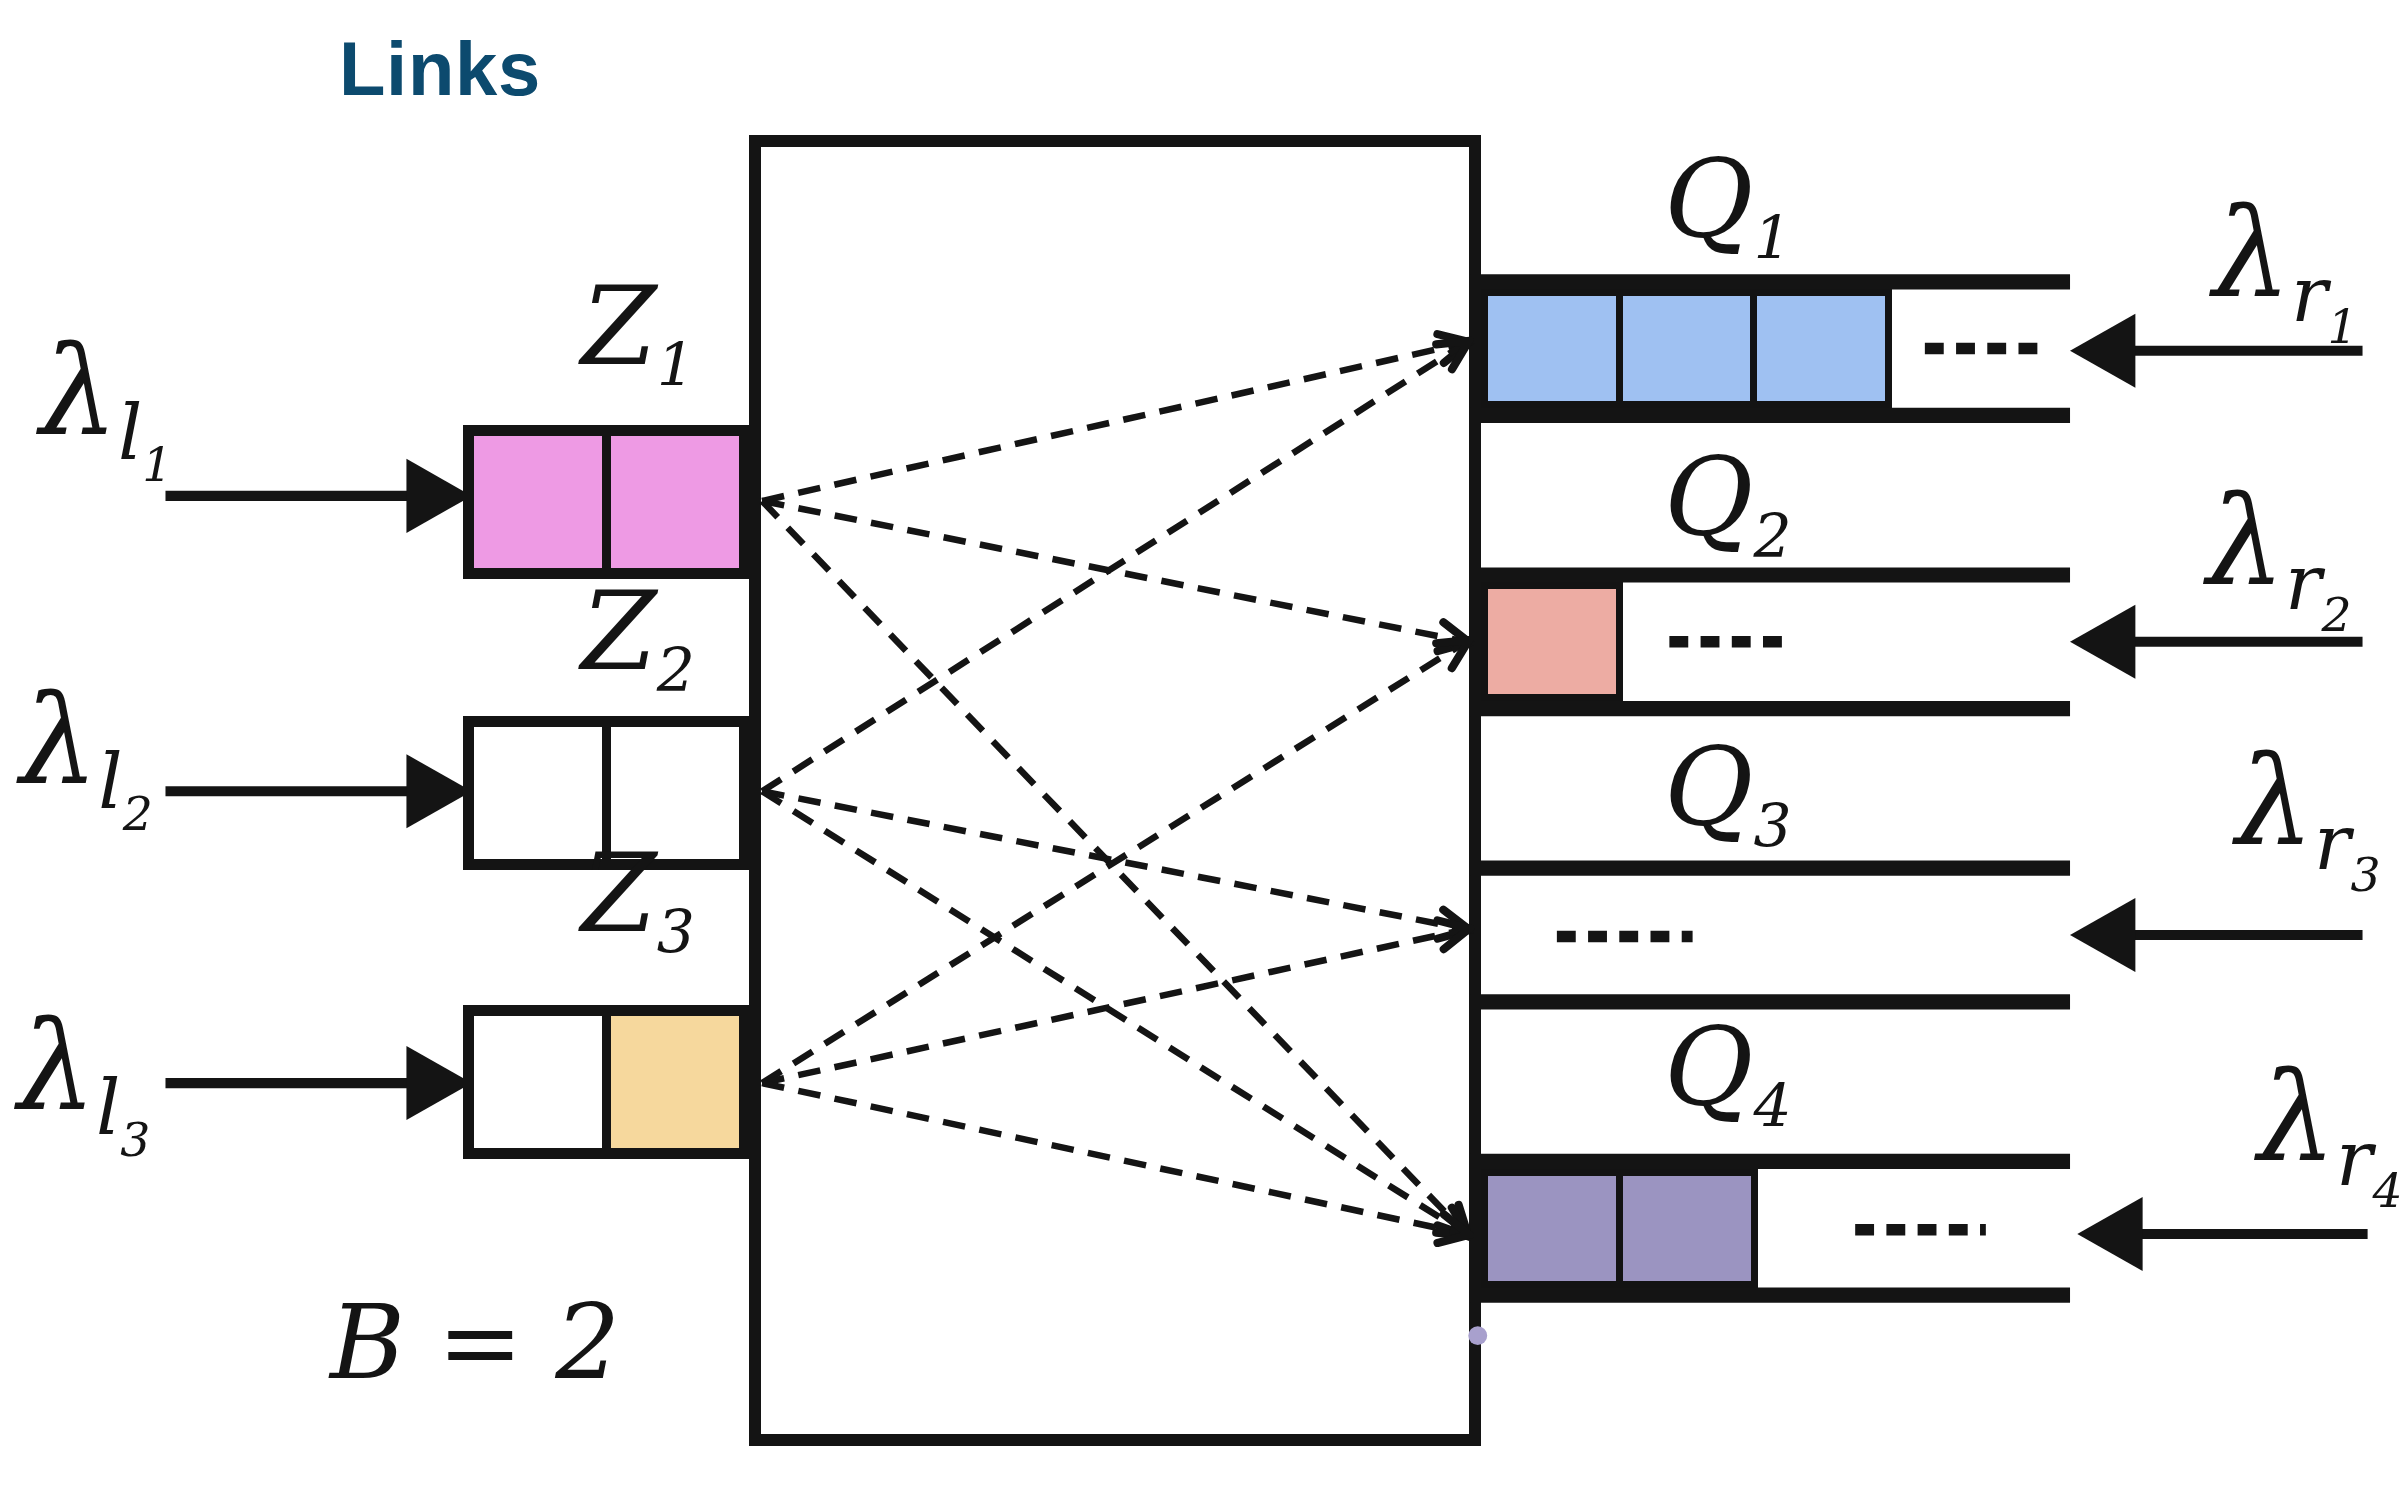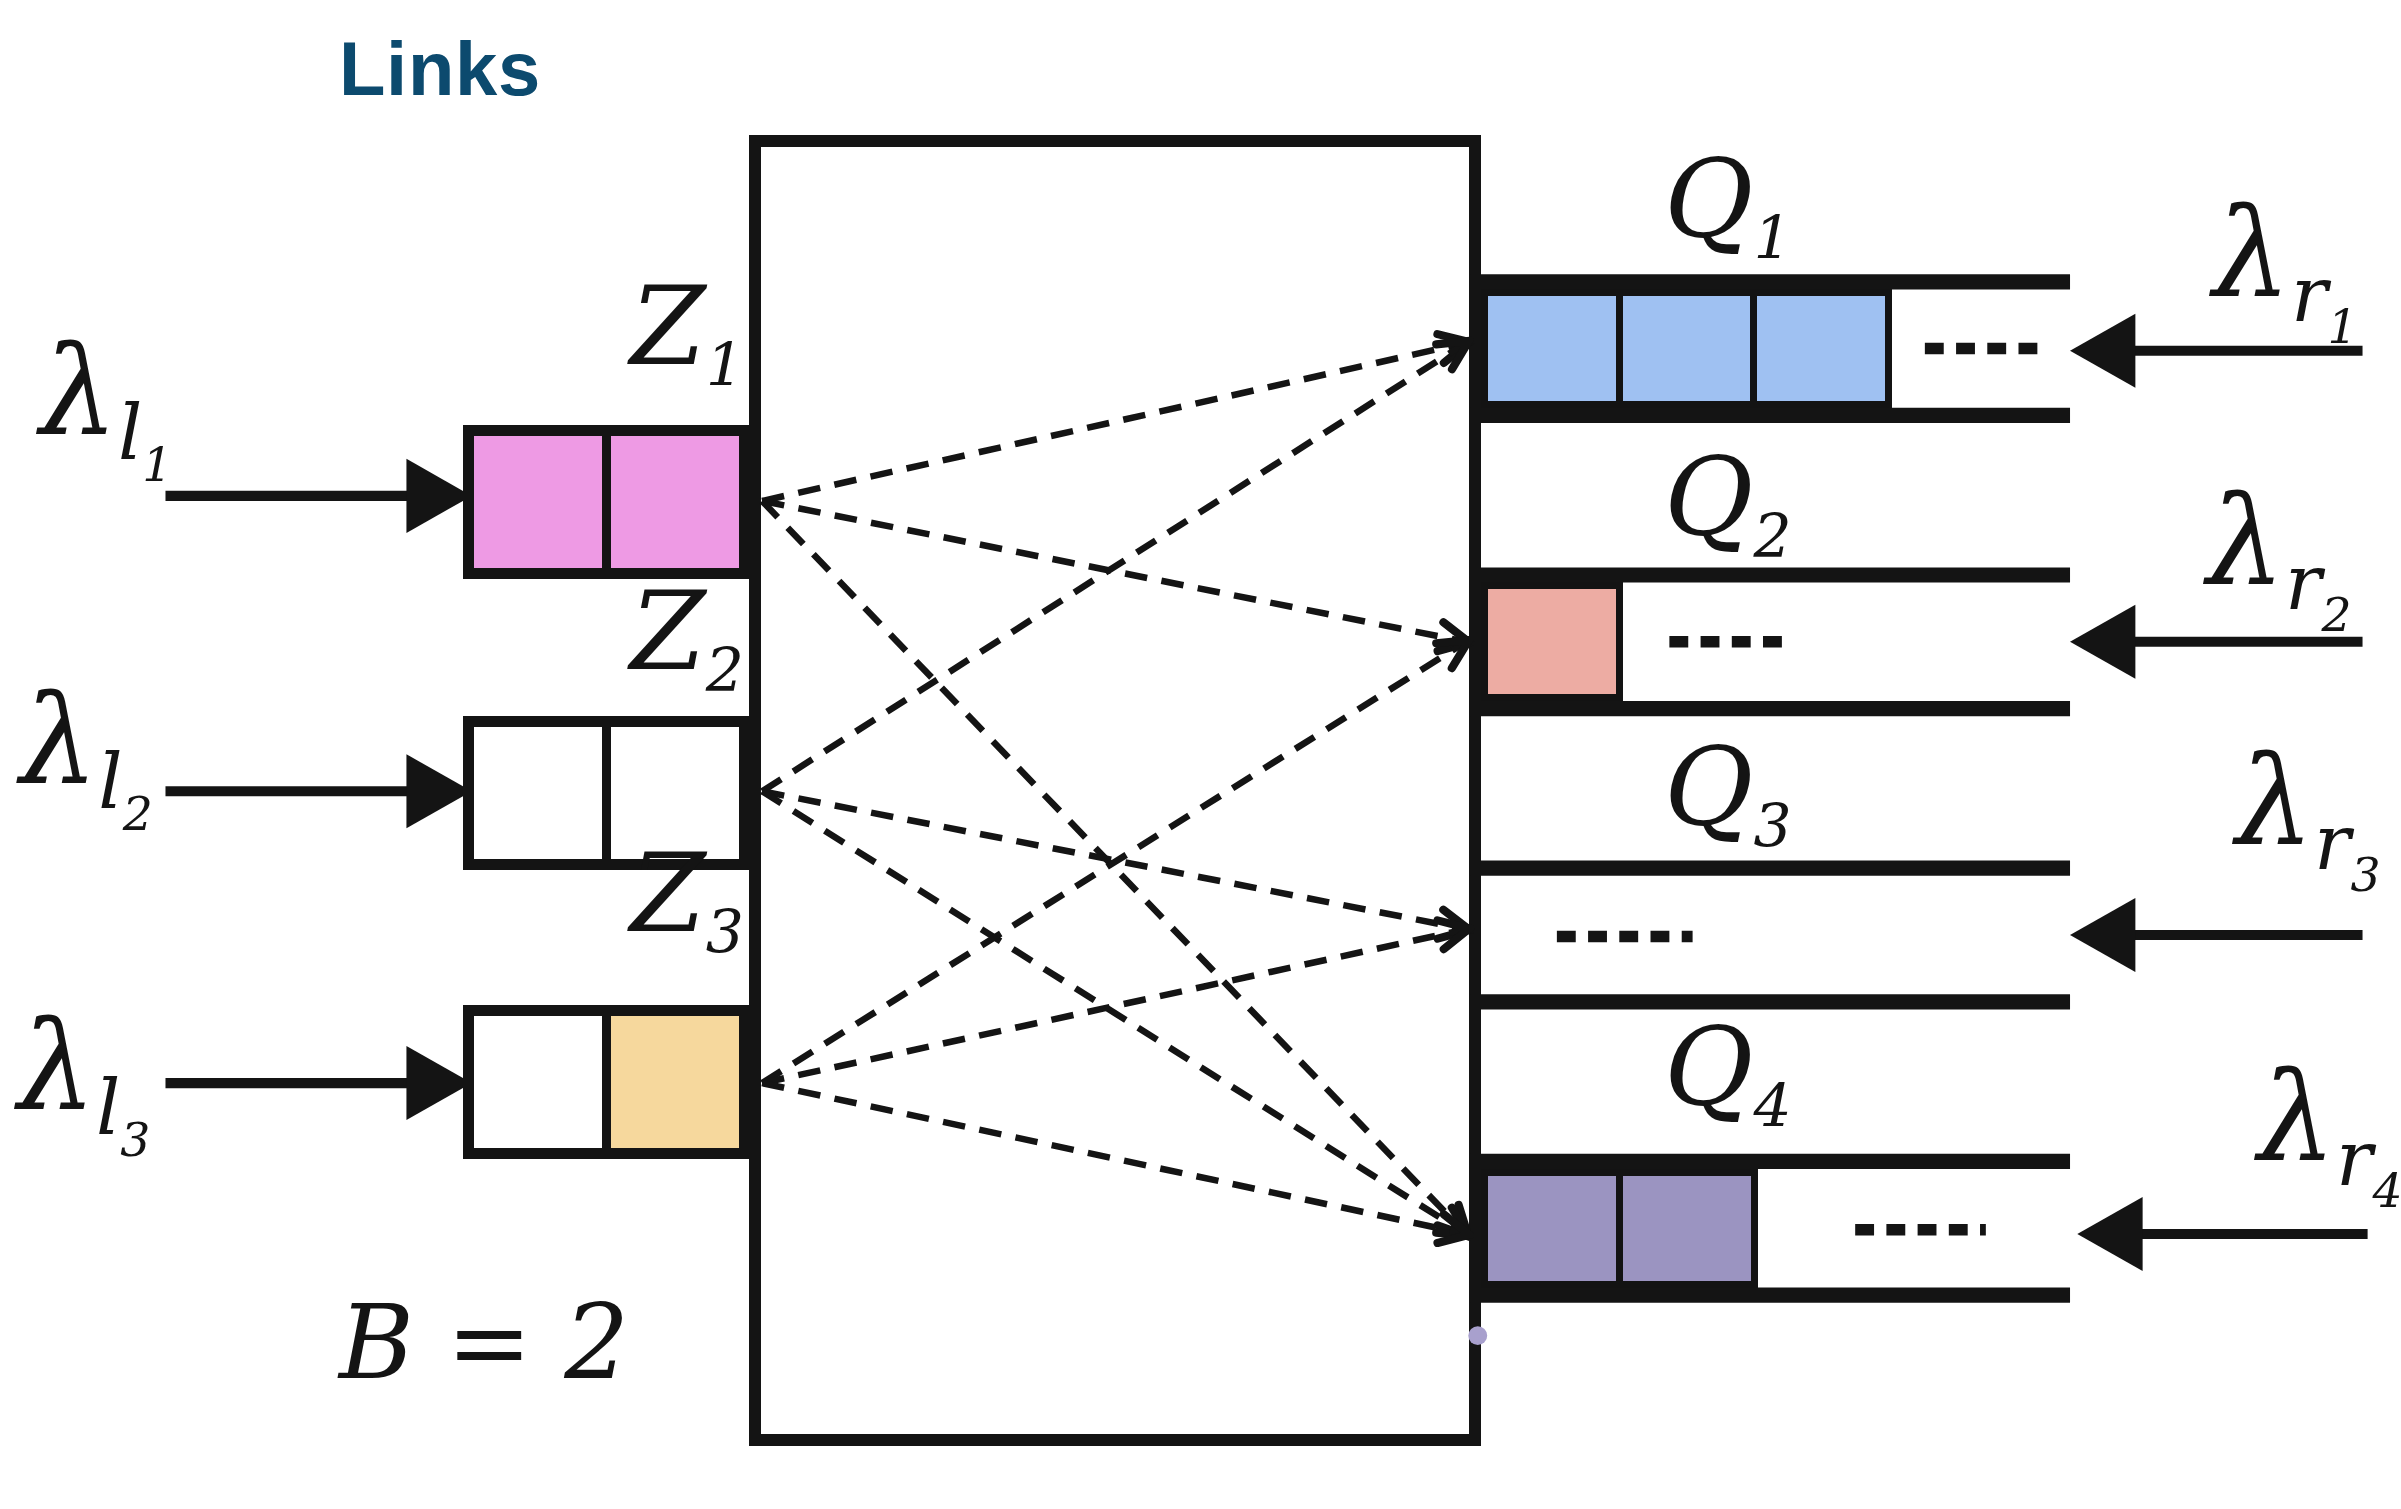--- a/index.html
+++ b/index.html
@@ -3,35 +3,35 @@
 <meta charset="utf-8">
 <style>
   html,body{margin:0;padding:0;background:#ffffff;}
   #canvas{position:relative;width:2401px;height:1510px;background:#ffffff;overflow:hidden;
           font-family:"DejaVu Serif",serif;color:#141414;}
   .hdr{position:absolute;font-family:"Liberation Sans",sans-serif;font-weight:700;
        font-size:76px;color:#0c4a6e;letter-spacing:0.7px;white-space:nowrap;}
   .math{position:absolute;font-style:italic;white-space:nowrap;line-height:1;}
   .m-170{font-size:123px;}
   .m-150{font-size:109px;}
-  .m-140{font-size:102px;margin-left:9px;}
+  .m-140{font-size:102px;}
   .sub1{font-size:62%;vertical-align:-25px;}
   .sub1 .sub2{font-size:62%;vertical-align:-22px;}
   .zq .sub1{font-size:55%;vertical-align:-22px;}
   .box{position:absolute;left:749px;top:135px;width:732px;height:1311px;
        border:12.3px solid #141414;box-sizing:border-box;background:#ffffff;}
   .buffer{position:absolute;left:463px;width:287px;height:154px;border:11px solid #141414;
           box-sizing:border-box;display:flex;background:#ffffff;}
   .buffer .cell{flex:1;border-right:9.4px solid #141414;}
   .buffer .cell:last-child{border-right:none;}
   .qcells{position:absolute;left:1481px;height:119px;display:flex;}
   .qcells .cell{width:142px;border:7.3px solid #131313;box-sizing:border-box;margin-left:-7.3px;}
   .qcells .cell:first-child{margin-left:0;}
   #art{position:absolute;left:0;top:0;width:2401px;height:1510px;}
-  .zlab{left:581px;width:163px;text-align:right;}
+  .zlab{left:581px;width:163px;}
   .qlab{left:1664px;}
 </style>
 </head>
 <body>
 
 <div id="canvas">
 
   <div class="hdr" style="left:339px;top:25.4px;">Links</div>
 
   <div class="box"></div>

